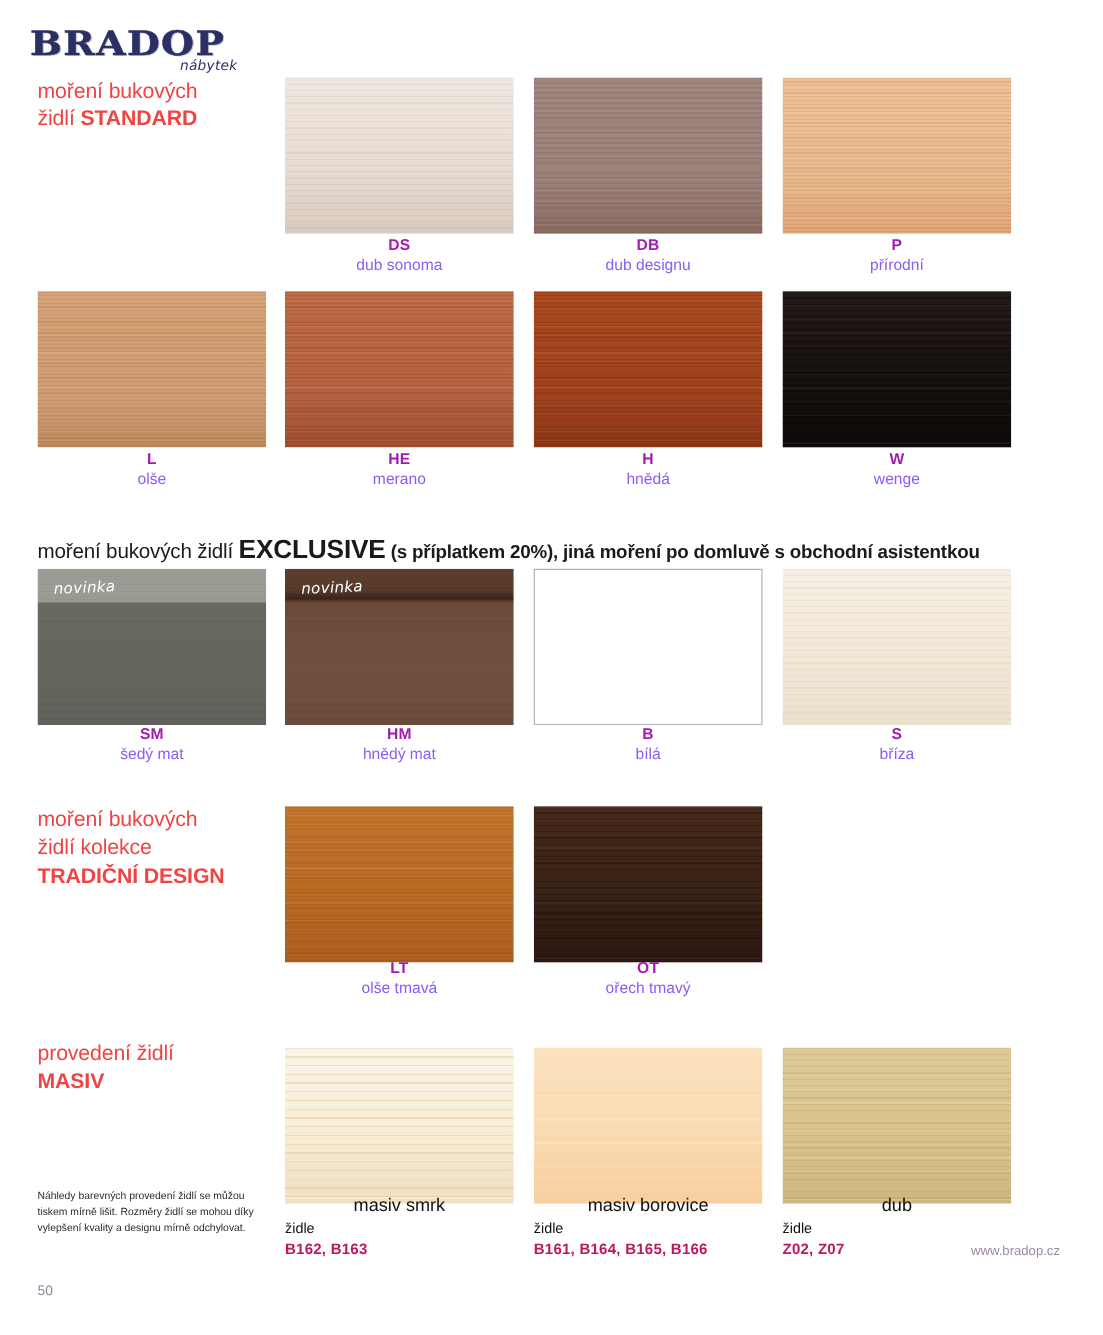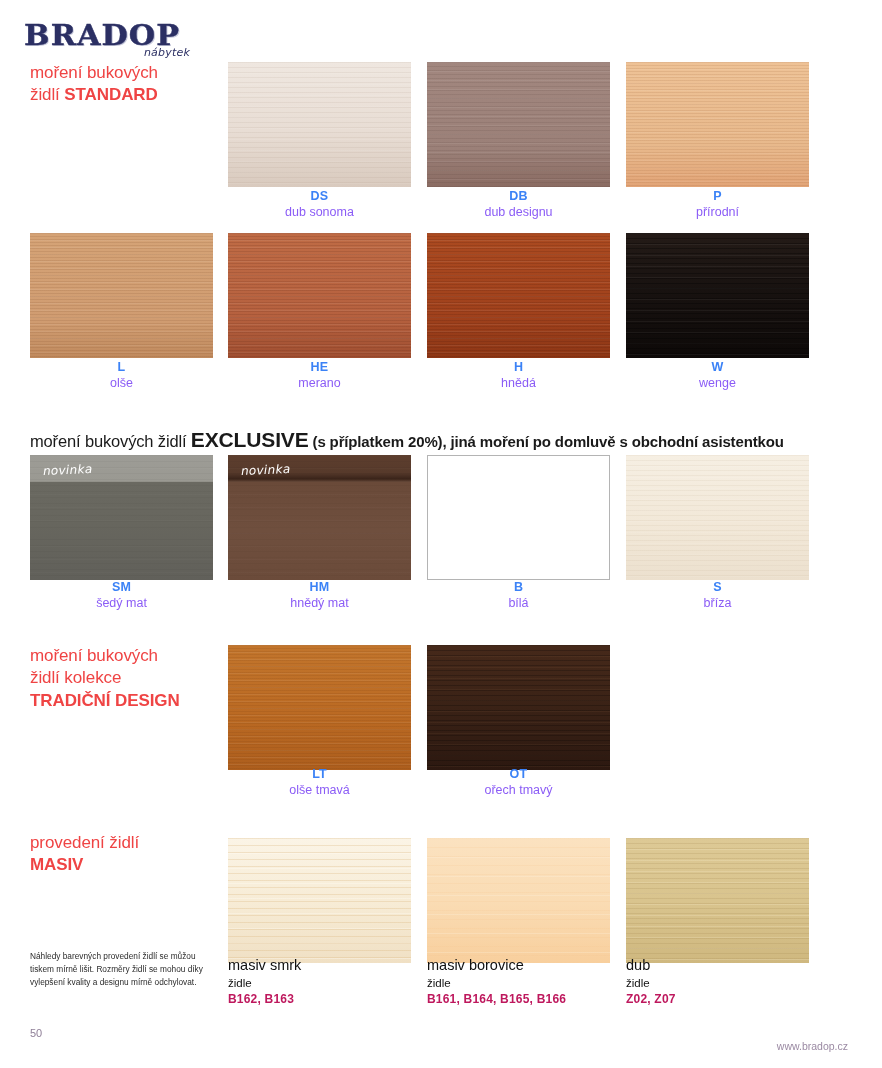--- a/index.html
+++ b/index.html
@@ -109,40 +109,40 @@
   
   .cap {
     position: absolute;
     width: 183px;
     text-align: center;
   }
   .cap .code {
     display: block;
     font-size: 12.5px;
     font-weight: 700;
-    color: #3b82f6;
+    color: #a21caf;
     line-height: 1.25;
     letter-spacing: 0.2px;
   }
   .cap .name {
     display: block;
     font-size: 12.5px;
     font-weight: 400;
     color: #8b5cf6;
     line-height: 1.25;
   }
 
   
   .mcap {
     position: absolute;
     width: 183px;
   }
   .mcap .mname {
     display: block;
-    text-align: left;
+    text-align: center;
     font-size: 14.5px;
     font-weight: 300;
     color: #111;
     line-height: 1.3;
   }
   .mcap .zidle {
     display: block;
     text-align: left;
     font-size: 11.5px;
     font-weight: 400;
@@ -177,21 +177,21 @@
     position: absolute;
     left: 30px;
     top: 1027px;
     font-size: 11px;
     color: #8f7f97;
     font-weight: 400;
   }
   .weburl {
     position: absolute;
     right: 34px;
-    top: 1040px;
+    top: 995px;
     font-size: 10.5px;
     color: #9b8aa3;
     font-weight: 400;
   }
 </style>
 </head>
 <body>
 
 <div class="logo-wrap">
   <span class="logo-word">BRADOP</span>

